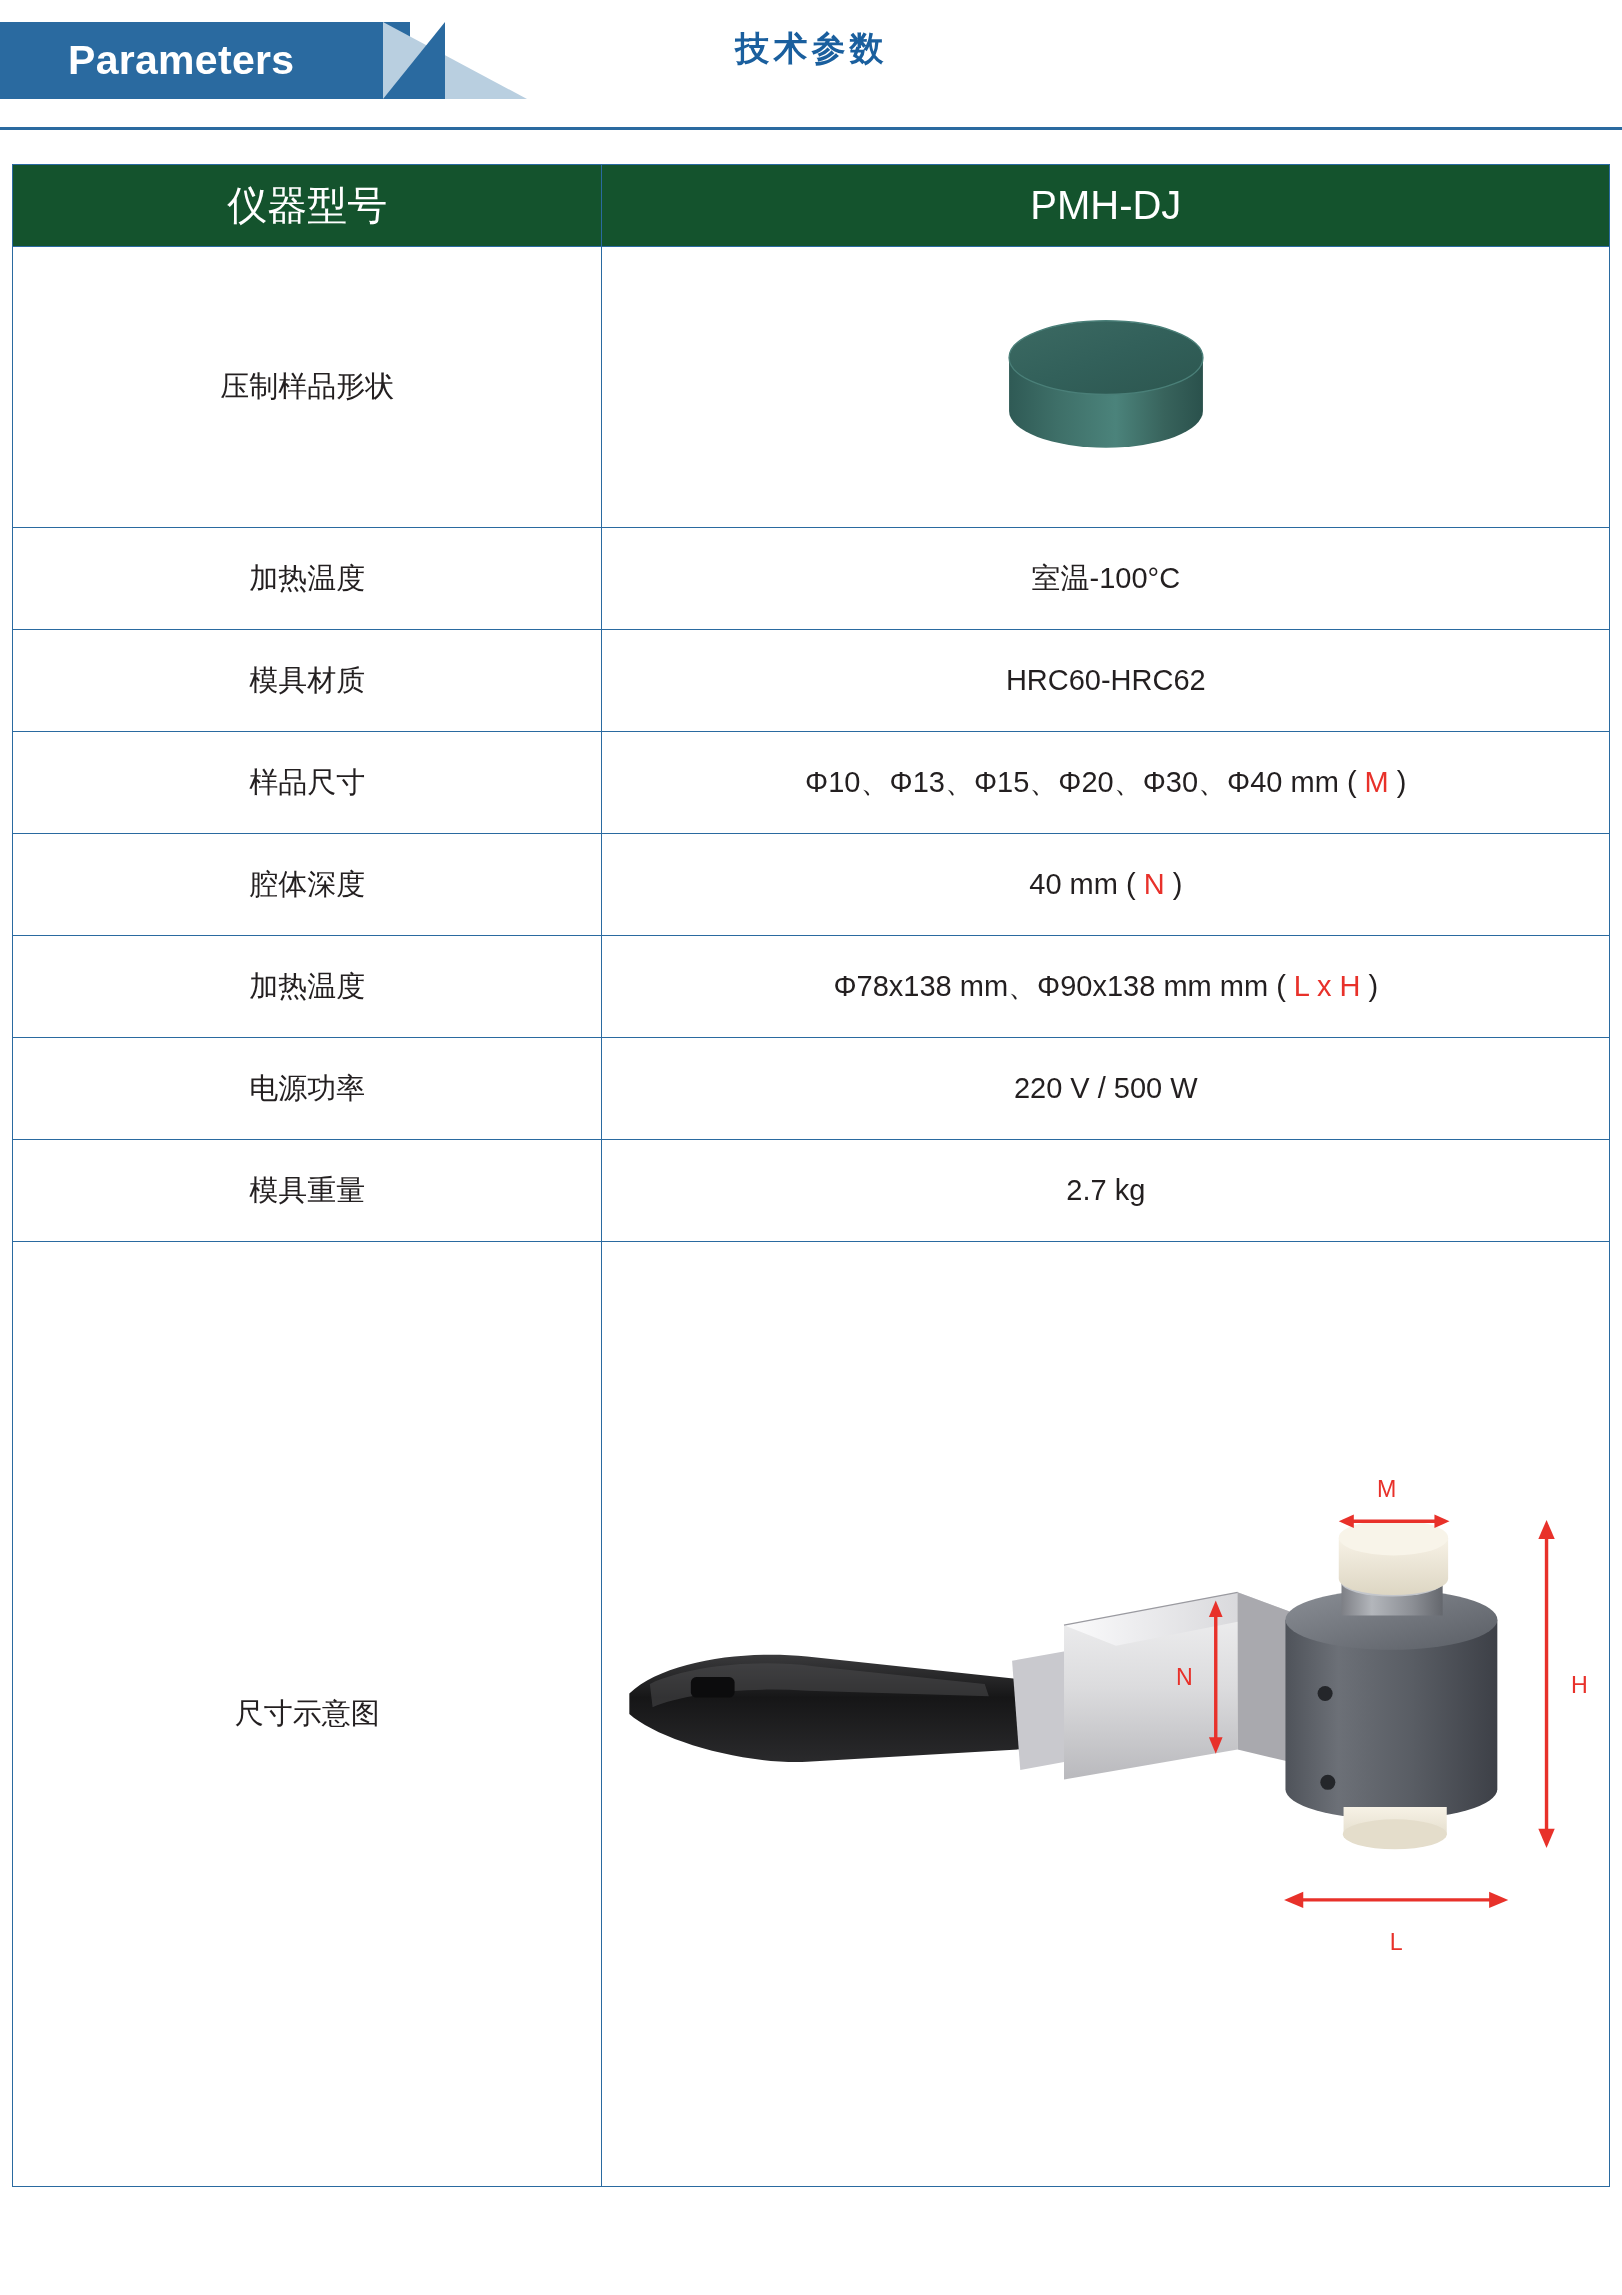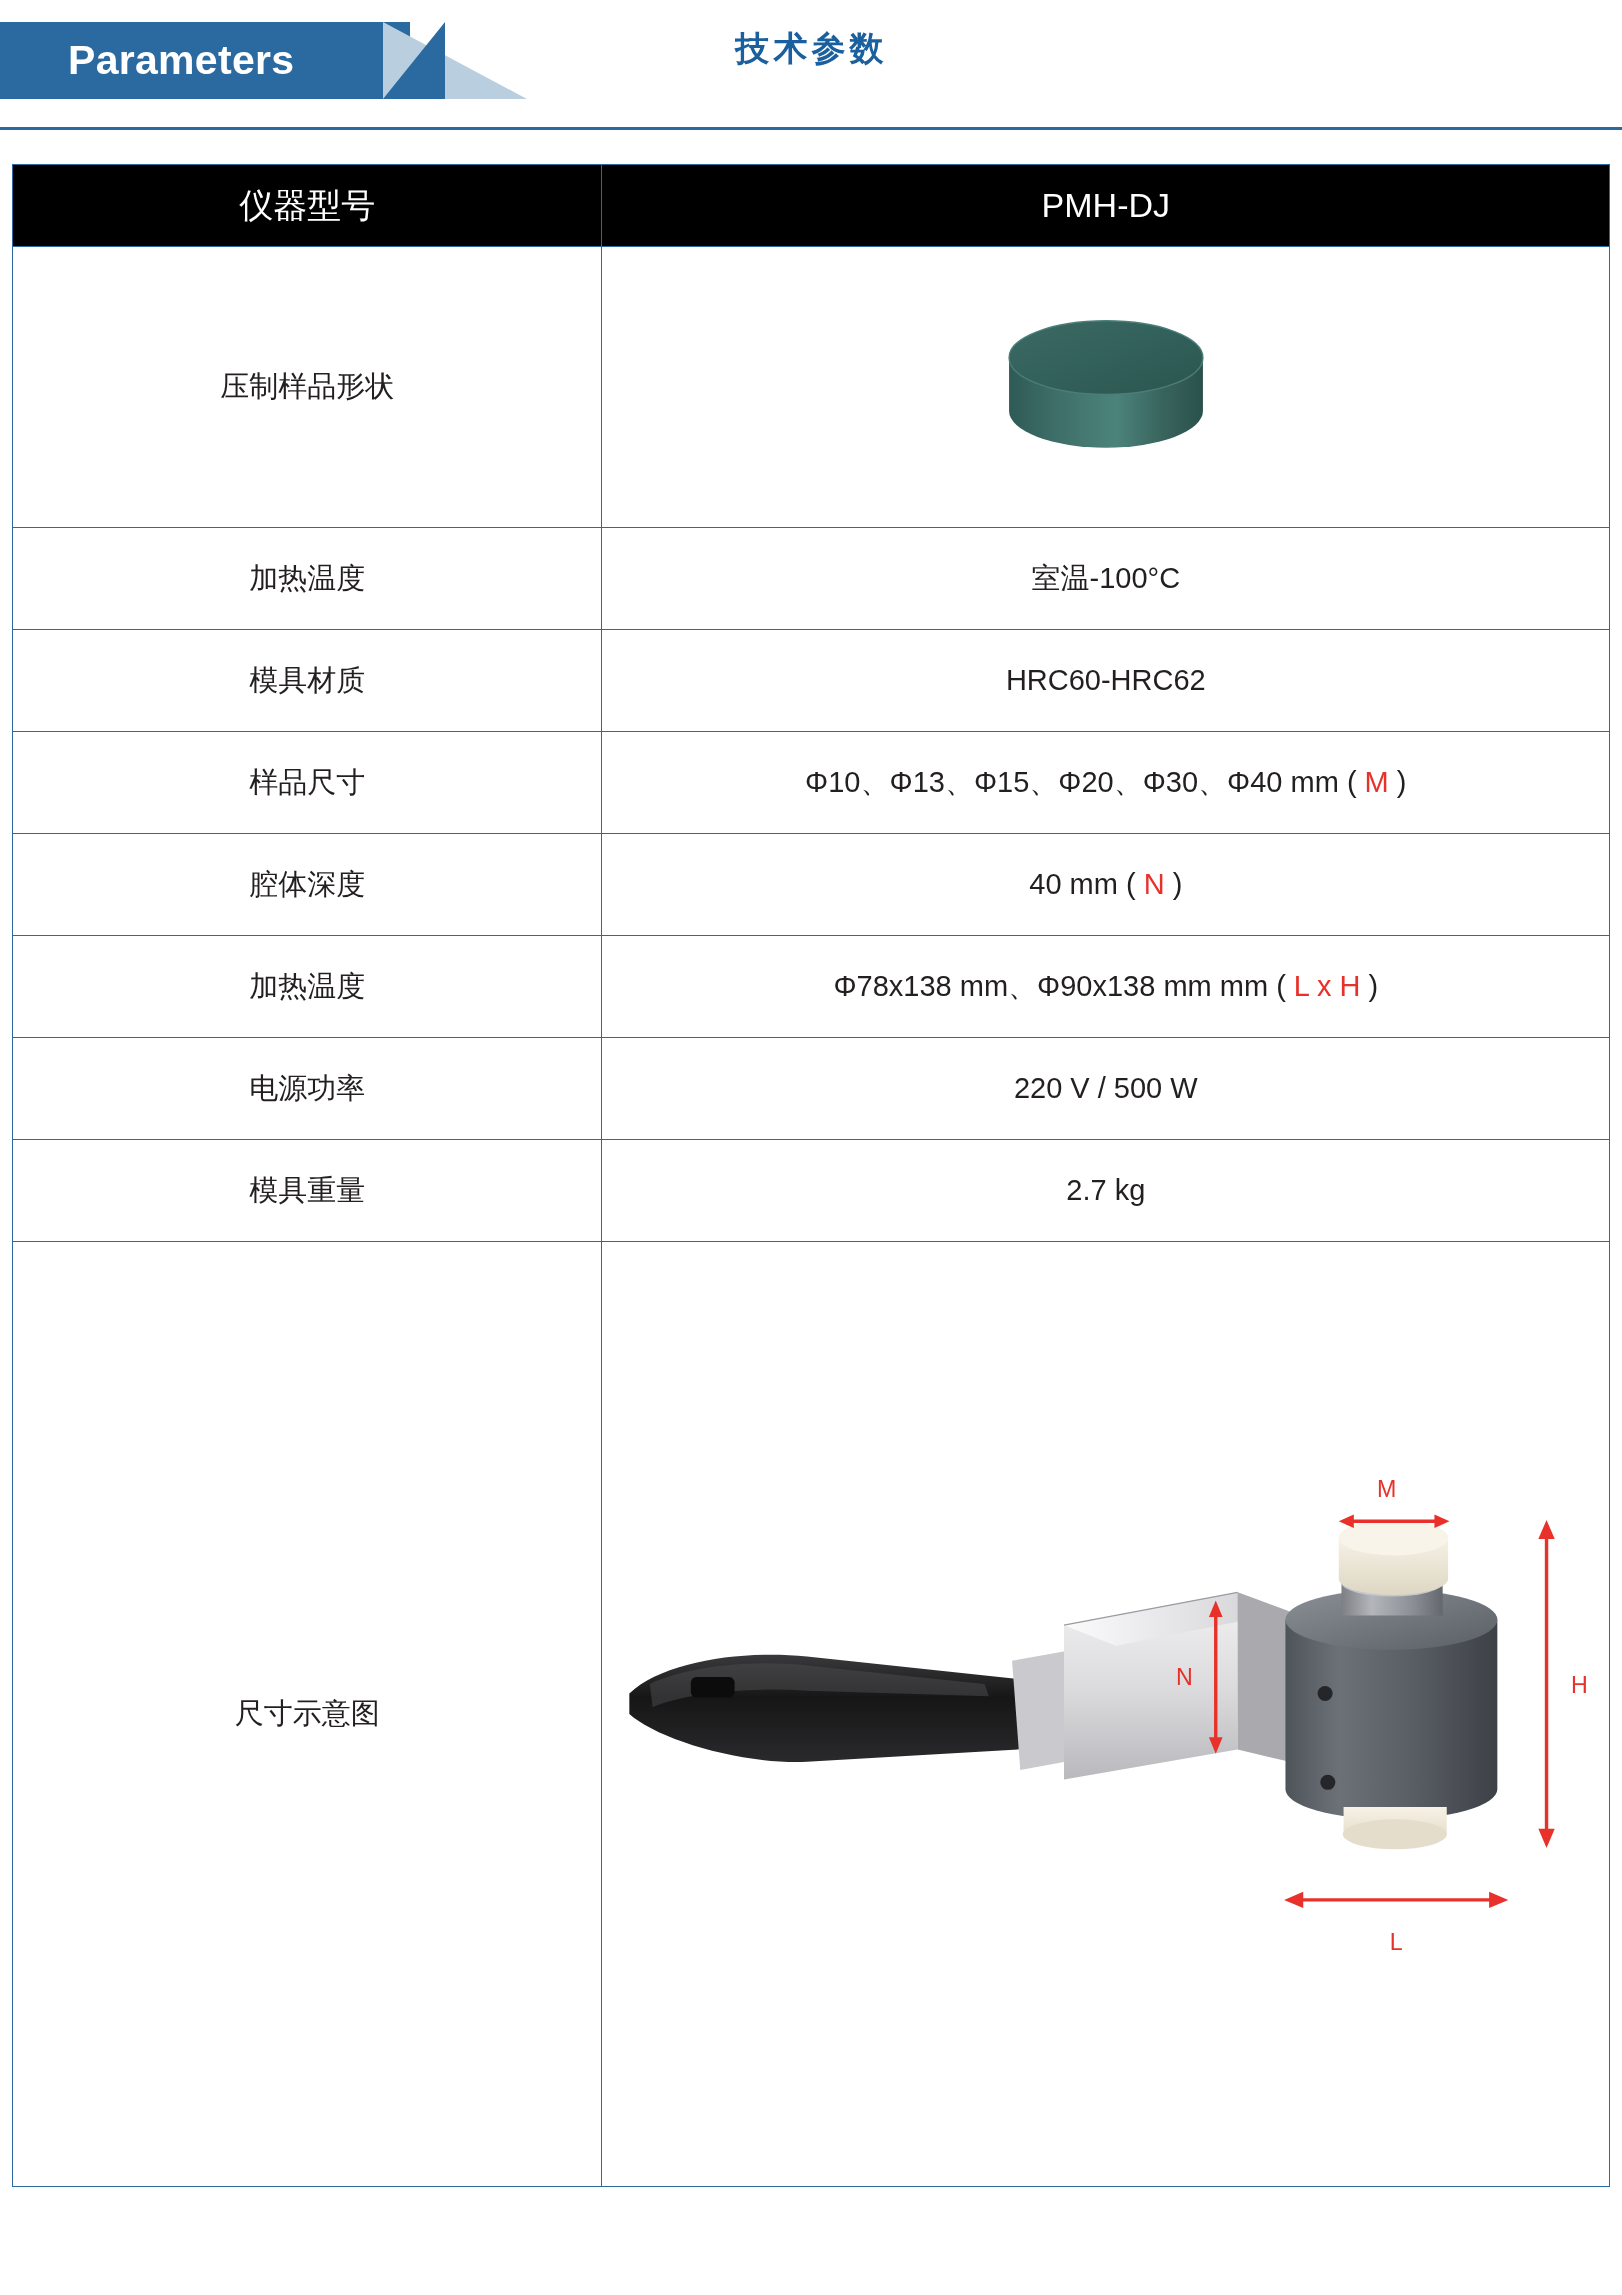--- a/index.html
+++ b/index.html
@@ -100,24 +100,24 @@
     color: #231f20;
     padding: 0;
   }
   td.label {
     width: 588px;
   }
   td.value {
     width: 1007px;
   }
   tr.head td {
-    background: #000000;
+    background: #14532d;
     color: #ffffff;
     height: 81px;
-    font-size: 34px;
+    font-size: 40px;
     font-weight: normal;
   }
   tr.shape td {
     height: 280px;
   }
   tr.row td {
     height: 101px;
   }
   tr.diagram td {
     height: 944px;

